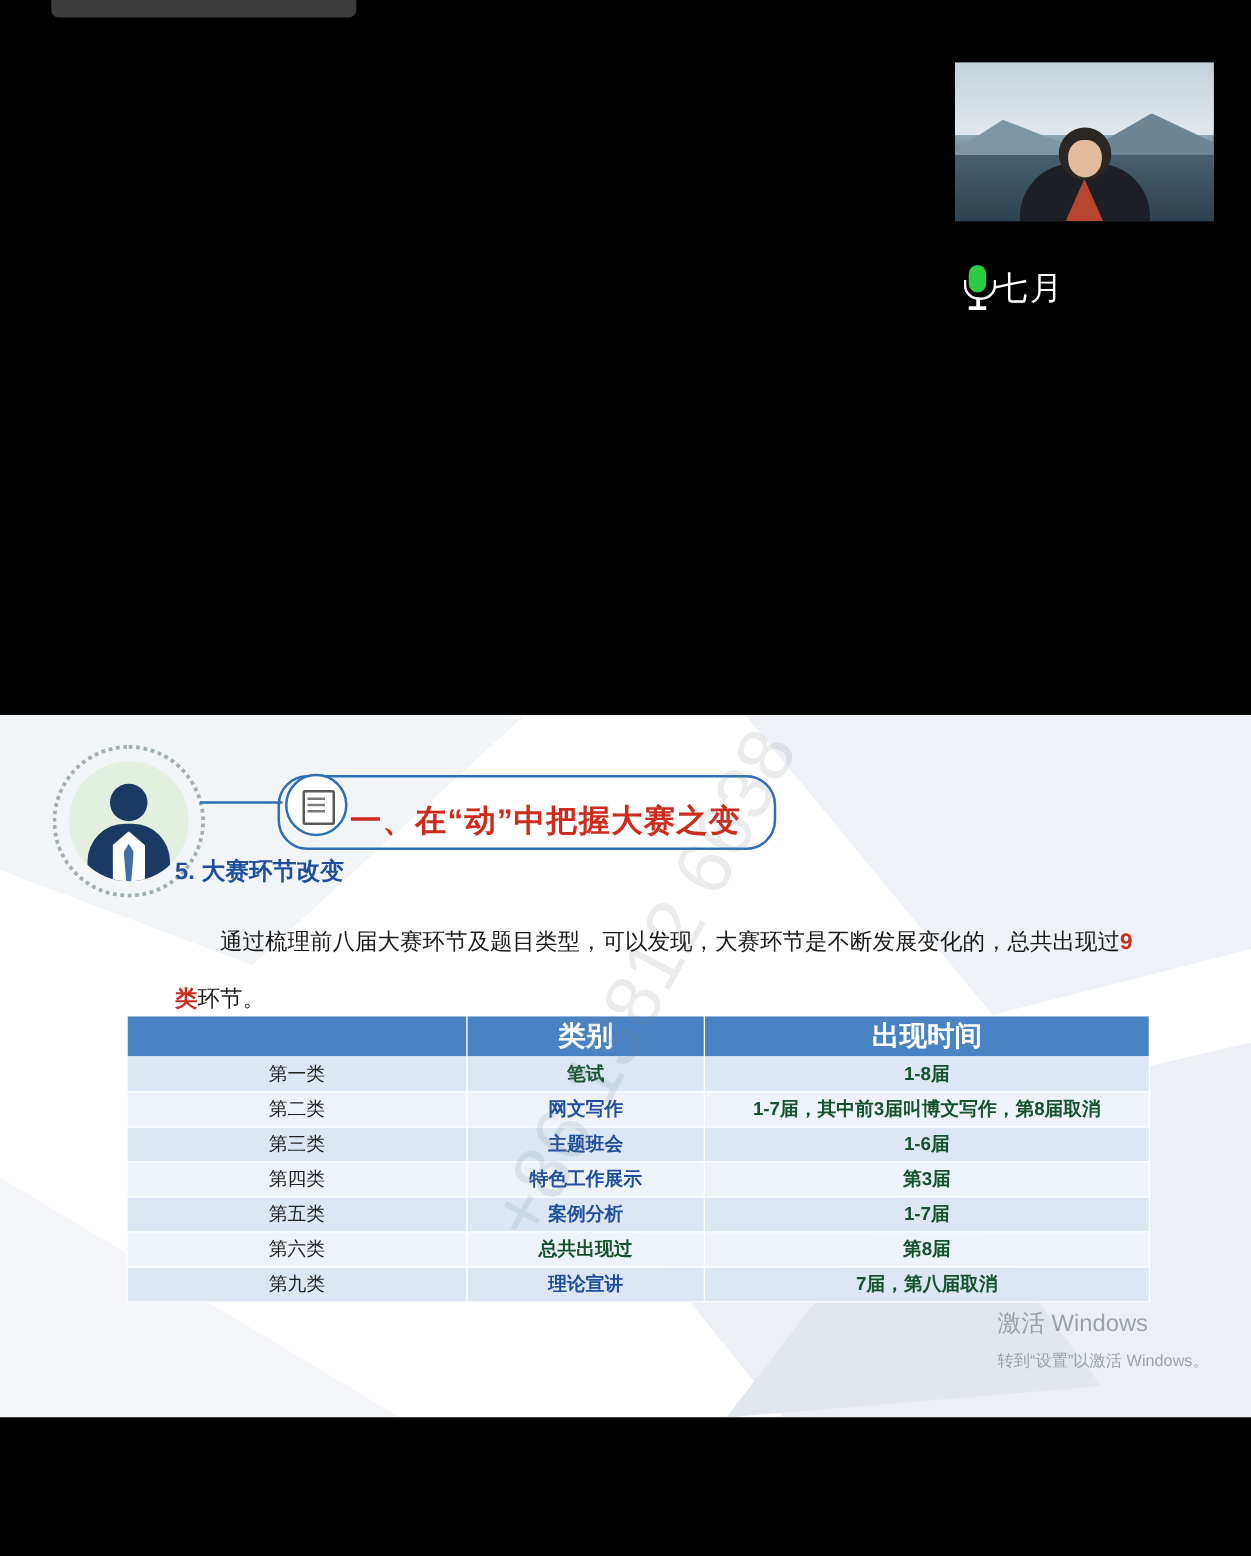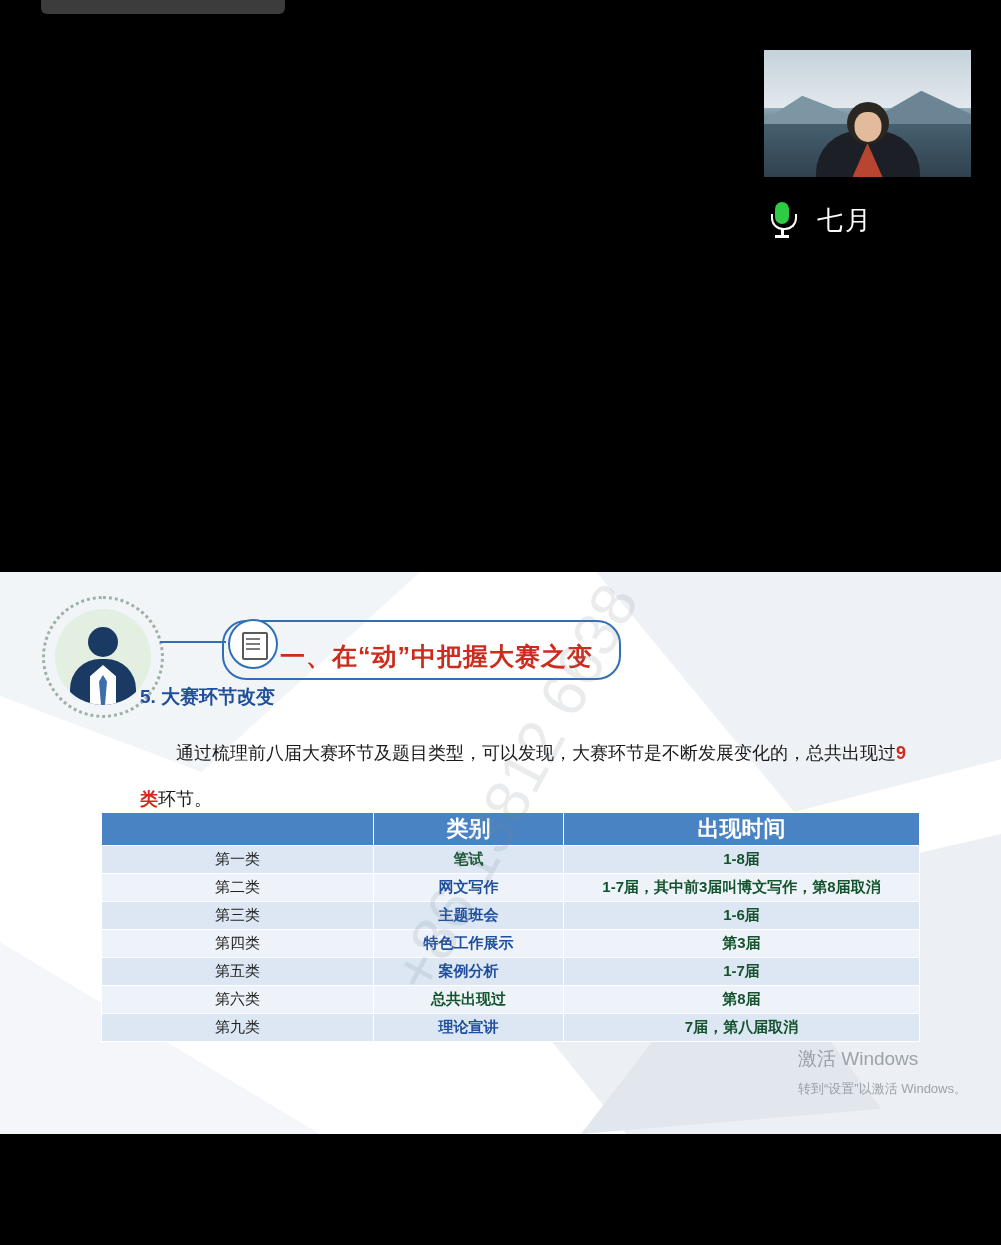--- a/index.html
+++ b/index.html
@@ -81,24 +81,24 @@
     position: absolute; left: 50%; bottom: 0;
     transform: translateX(-50%);
     width: 30px; height: 34px;
     background: #b8452f;
     clip-path: polygon(50% 0, 100% 100%, 0 100%);
   }
 
   
   .speaker-row {
     position: absolute;
-    left: 770px; top: 200px;
+    left: 770px; top: 210px;
     display: flex;
     align-items: center;
-    gap: 23px;
+    gap: 2px;
   }
   .mic-icon {
     position: relative;
     width: 24px; height: 40px;
   }
   .mic-cap {
     position: absolute; left: 5px; top: 2px;
     width: 14px; height: 22px;
     border-radius: 7px;
     background: #2ecc45;

